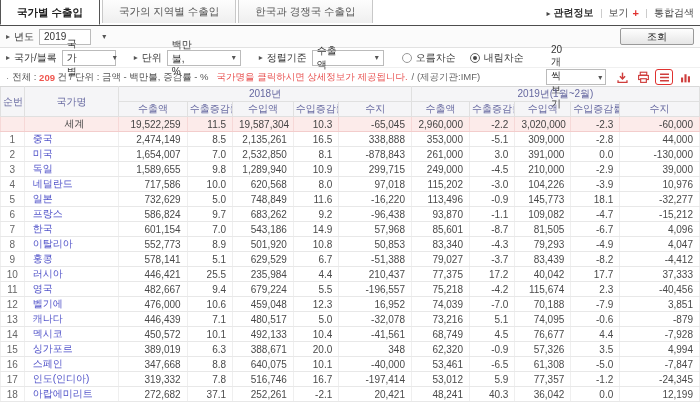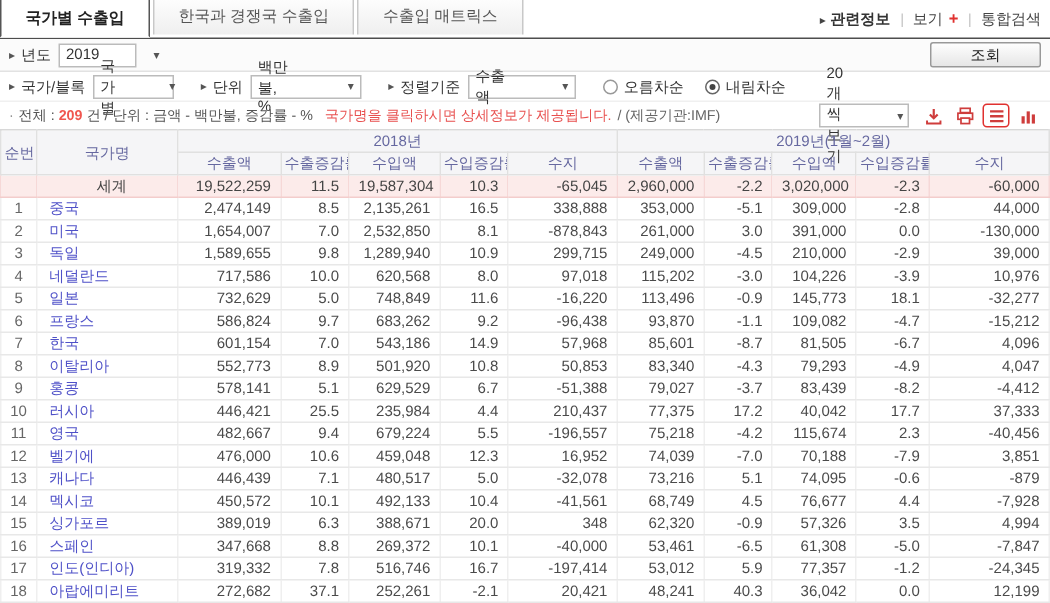--- a/index.html
+++ b/index.html
@@ -82,22 +82,22 @@
   table col.c10 { width: 11.4%; }
 </style>
 </head>
 <body>
 
 <div class="app">
 
   <div class="tabbar">
     <div class="tabs">
       <div class="tab active">국가별 수출입</div>
+      <div class="tab">국가의 지역별 수출입</div>
       <div class="tab">한국과 경쟁국 수출입</div>
-      <div class="tab">수출입 매트릭스</div>
     </div>
     <div class="tabbar-right">
       <span class="arrow">▸</span>
       <a>관련정보</a>
       <span class="vsep"></span>
       <a class="lite">보기</a>
       <span class="plus-ic">+</span>
       <span class="vsep"></span>
       <a class="lite">통합검색</a>
 
@@ -448,21 +448,21 @@
           <td class="num">-0.9</td>
           <td class="num">57,326</td>
           <td class="num">3.5</td>
           <td class="num">4,994</td>
         </tr>
         <tr>
           <td class="no">16</td>
           <td class="cty"><a>스페인</a></td>
           <td class="num">347,668</td>
           <td class="num">8.8</td>
-          <td class="num">269,372</td>
+          <td class="num">640,075</td>
           <td class="num">10.1</td>
           <td class="num">-40,000</td>
           <td class="num">53,461</td>
           <td class="num">-6.5</td>
           <td class="num">61,308</td>
           <td class="num">-5.0</td>
           <td class="num">-7,847</td>
         </tr>
         <tr>
           <td class="no">17</td>

